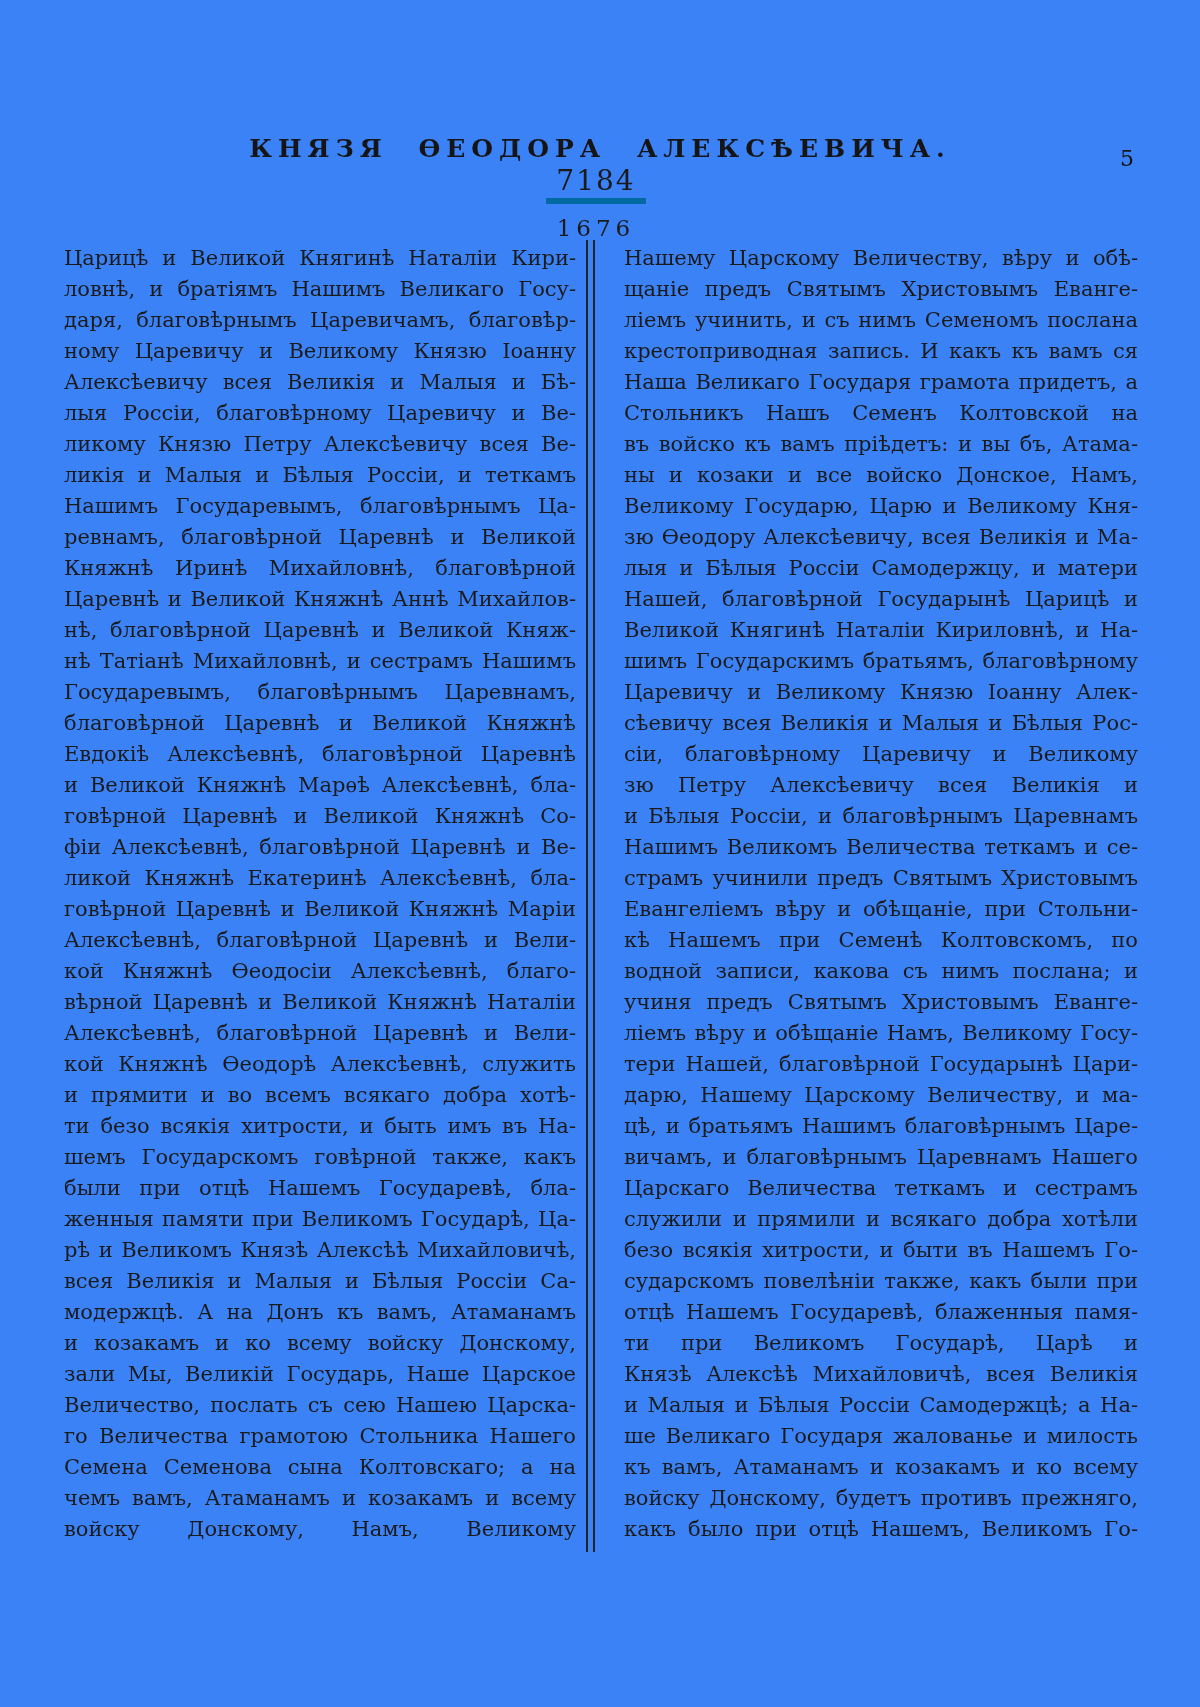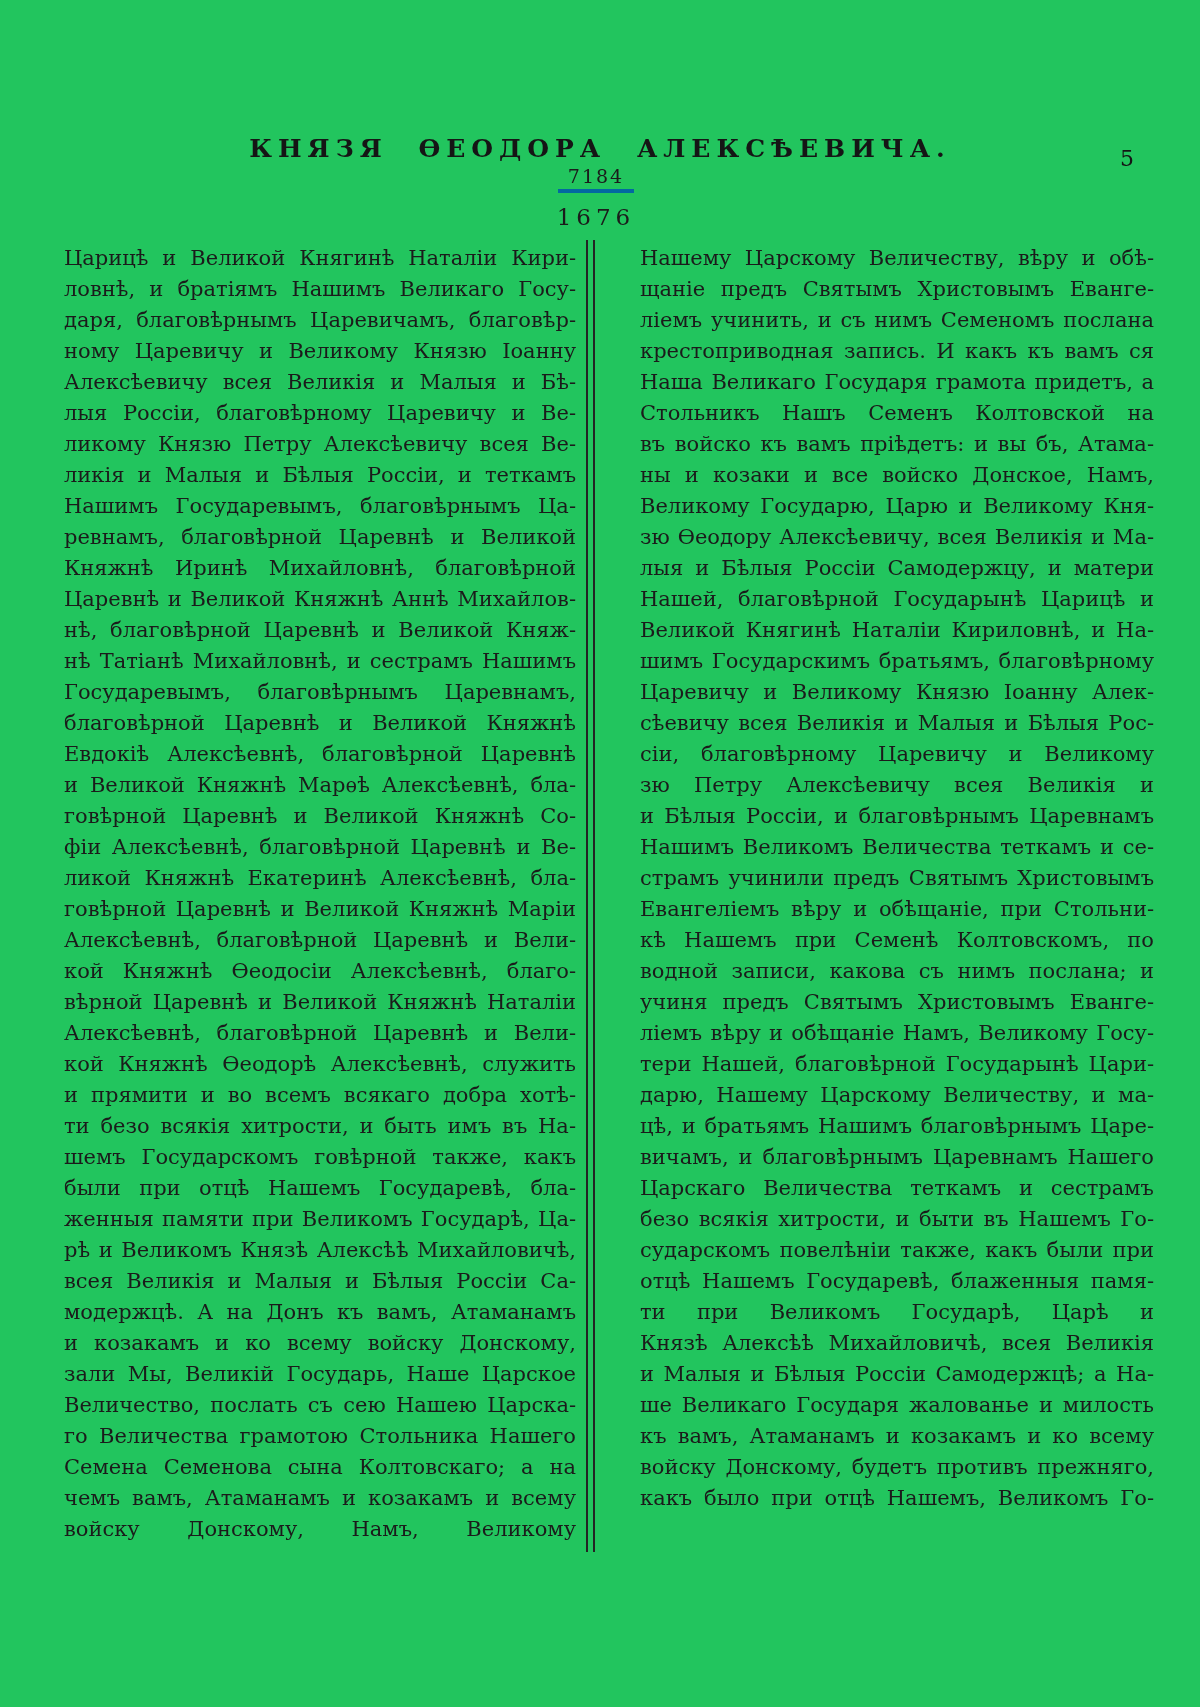--- a/index.html
+++ b/index.html
@@ -1,21 +1,21 @@
 <!DOCTYPE html>
 <html><head>
 <meta charset="utf-8">
 <style>
   html, body { margin: 0; padding: 0; background: #e8e8e6; }
   .page {
     position: relative;
     width: 1200px;
     height: 1707px;
     margin: 0 auto;
-    background: #22c55e;
+    background: #3b82f6;
     color: #1b1b1b;
     font-family: "DejaVu Serif", "Liberation Serif", serif;
     overflow: hidden;
   }
   .running-head {
     position: absolute;
     top: 134px;
     left: 0;
     width: 1200px;
     text-align: center;
@@ -36,24 +36,24 @@
   .date-fraction {
     position: absolute;
     top: 167px;
     left: 496px;
     width: 200px;
     text-align: center;
     line-height: 1;
   }
   .frac-num {
     display: inline-block;
-    font-size: 19px;
+    font-size: 28px;
     letter-spacing: 2px;
     padding: 0 10px 3px 10px;
-    border-bottom: 4px solid #0369a1;
+    border-bottom: 6px solid #0369a1;
   }
   .frac-den {
     display: block;
     font-size: 23px;
     letter-spacing: 5px;
     margin-top: 13px;
   }
   .column-divider {
     position: absolute;
     left: 586px;
@@ -61,21 +61,21 @@
     height: 1312px;
     width: 5px;
     border-left: 2px solid #242424;
     border-right: 2px solid #242424;
   }
   .text-col {
     position: absolute;
     top: 243px;
   }
   .col-left  { left: 64px;  width: 512px; }
-  .col-right { left: 624px; width: 514px; margin-left: 16px; }
+  .col-right { left: 624px; width: 514px; }
   .tline {
     height: 31px;
     line-height: 31px;
     font-size: 21px;
     text-align: justify;
     text-align-last: justify;
     overflow: hidden;
     word-spacing: 1px;
     color: #1b1b1b;
   }
@@ -166,20 +166,21 @@
       <div class="tline">Евангеліемъ вѣру и обѣщаніе, при Стольни-</div>
       <div class="tline">кѣ Нашемъ при Семенѣ Колтовскомъ, по при-</div>
       <div class="tline">водной записи, какова съ нимъ послана; и</div>
       <div class="tline">учиня предъ Святымъ Христовымъ Еванге-</div>
       <div class="tline">ліемъ вѣру и обѣщаніе Намъ, Великому Госу-</div>
       <div class="tline">тери Нашей, благовѣрной Государынѣ Цари-</div>
       <div class="tline">дарю, Нашему Царскому Величеству, и ма-</div>
       <div class="tline">цѣ, и братьямъ Нашимъ благовѣрнымъ Царе-</div>
       <div class="tline">вичамъ, и благовѣрнымъ Царевнамъ Нашего</div>
       <div class="tline">Царскаго Величества теткамъ и сестрамъ</div>
+      <div class="tline">служили и прямили и всякаго добра хотѣли</div>
       <div class="tline">безо всякія хитрости, и быти въ Нашемъ Го-</div>
       <div class="tline">сударскомъ повелѣніи также, какъ были при</div>
       <div class="tline">отцѣ Нашемъ Государевѣ, блаженныя памя-</div>
       <div class="tline">ти при Великомъ Государѣ, Царѣ и Великомъ</div>
       <div class="tline">Князѣ Алексѣѣ Михайловичѣ, всея Великія</div>
       <div class="tline">и Малыя и Бѣлыя Россіи Самодержцѣ; а На-</div>
       <div class="tline">ше Великаго Государя жалованье и милость</div>
       <div class="tline">къ вамъ, Атаманамъ и козакамъ и ко всему</div>
       <div class="tline">войску Донскому, будетъ противъ прежняго,</div>
       <div class="tline">какъ было при отцѣ Нашемъ, Великомъ Го-</div>

